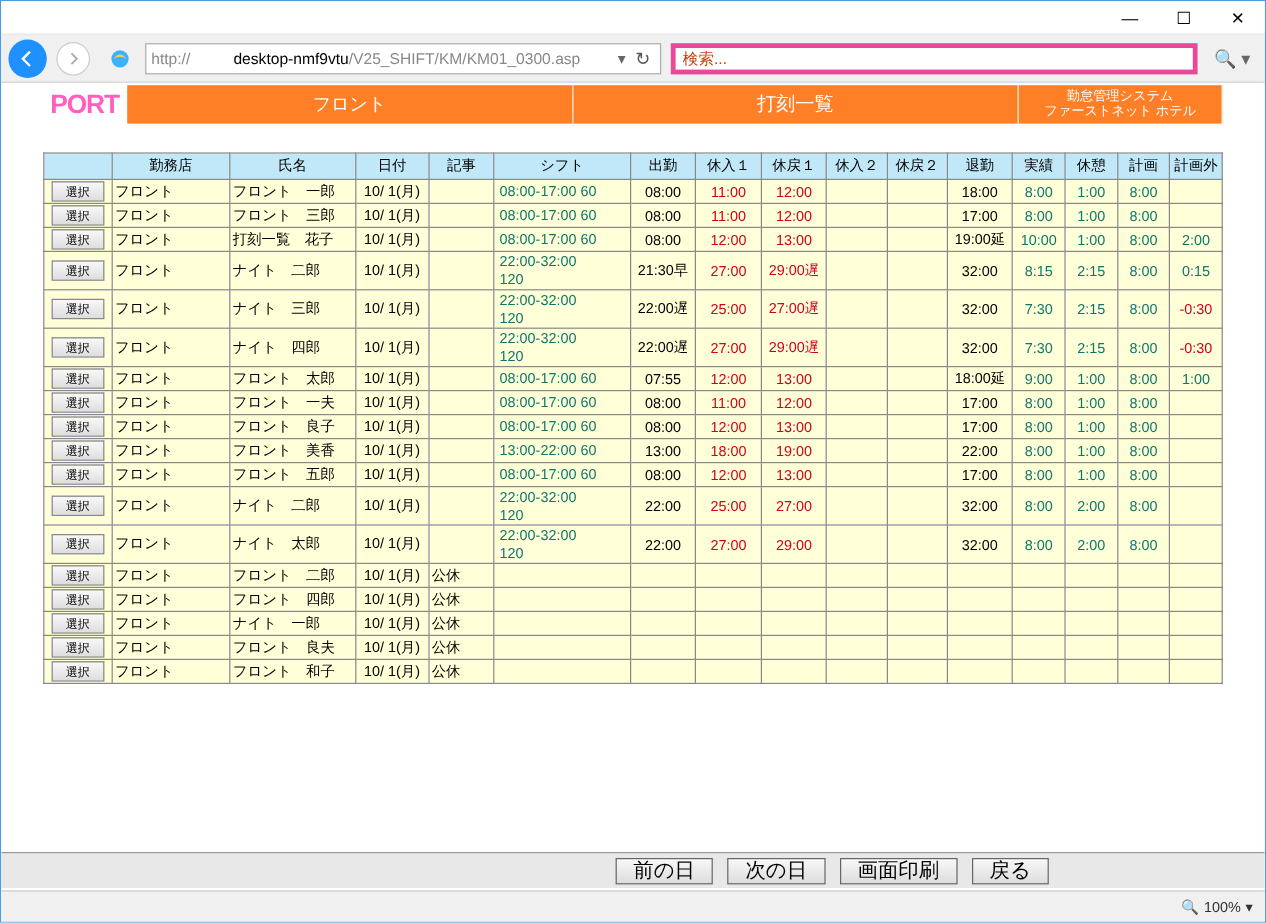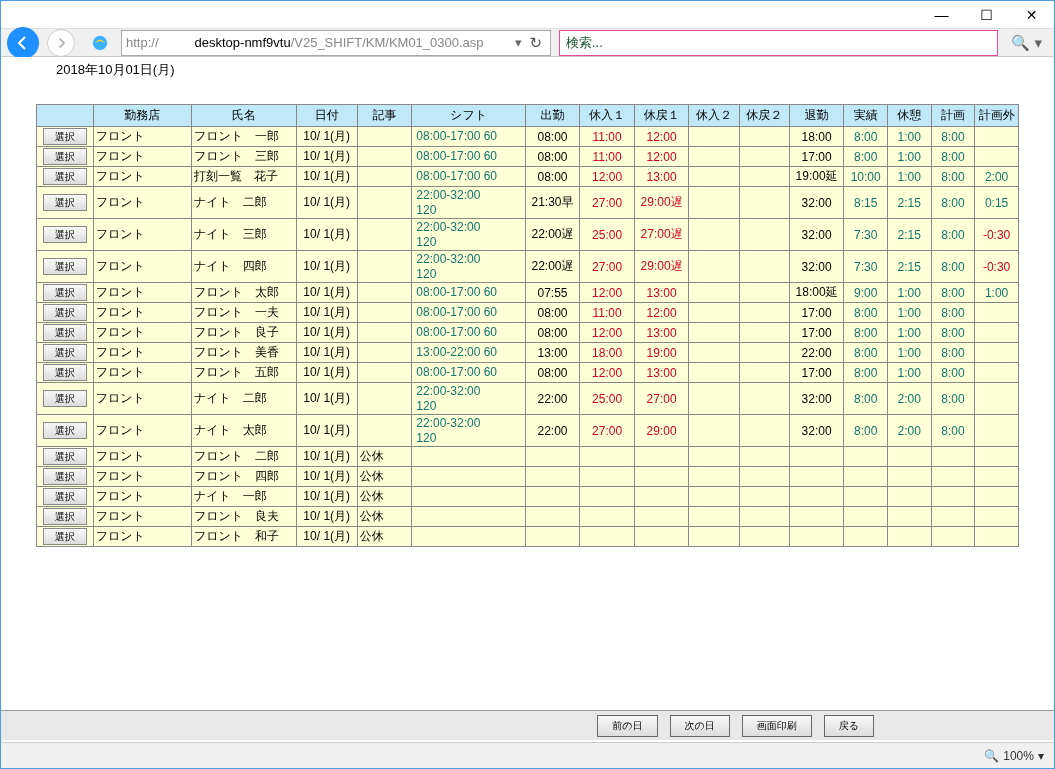--- a/index.html
+++ b/index.html
@@ -4,28 +4,28 @@
 <style>
   * { box-sizing: border-box; }
   body { margin: 0; font-family: "MS PGothic", "Meiryo", sans-serif; font-size: 12px; background: #fff; }
   
   
   .window { width: 1055px; height: 769px; border: 1px solid #4a9de0; display: flex; flex-direction: column; overflow: hidden; }
   .titlebar { height: 28px; background: #fff; display: flex; justify-content: flex-end; align-items: stretch; border-bottom: 1px solid #e0e0e0; }
   .win-btn { width: 45px; display: flex; align-items: center; justify-content: center; font-size: 14px; color: #000; }
   
   
-  .addressbar { height: 28px; background: #f0f0f0; display: flex; align-items: center; padding: 0 6px; gap: 8px; border-bottom: 1px solid #ccc; }
+  .addressbar { height: 40px; background: #f0f0f0; display: flex; align-items: center; padding: 0 6px; gap: 8px; border-bottom: 1px solid #ccc; }
   .nav-back { width: 32px; height: 32px; border-radius: 50%; background: #1e90ff; color: #fff; display: flex; align-items: center; justify-content: center; font-size: 18px; }
   .nav-fwd { width: 28px; height: 28px; border-radius: 50%; border: 1px solid #ccc; background: #fff; display: flex; align-items: center; justify-content: center; color: #aaa; }
   .ie-icon { width: 18px; height: 18px; margin: 0 4px 0 8px; }
   .url-box { flex: 0 0 430px; height: 26px; border: 1px solid #aaa; background: #fff; display: flex; align-items: center; padding: 0 4px; font-size: 13px; }
   .url-box .dropdown { margin-left: auto; color: #666; padding: 0 4px; }
   .url-box .refresh { color: #555; padding: 0 4px; font-size: 15px; }
-  .search-box { flex: 1; height: 26px; border: 1px solid #ec4899; background: #fff; padding: 0 6px; font-size: 13px; color: #14532d; display:flex; align-items:center; }
+  .search-box { flex: 1; height: 26px; border: 4px solid #ec4899; background: #fff; padding: 0 6px; font-size: 13px; color: #c2410c; display:flex; align-items:center; }
   .search-icon { padding: 0 6px; color: #666; font-size: 15px; }
   
   
   .content { flex: 1; position: relative; background: #fff; padding: 2px 35px 0 35px; overflow: hidden; }
   
   
   .banner { display: flex; height: 32px; }
   .banner .logo { width: 70px; background: #fff; color: #ff60c0; font-weight: bold; font-size: 22px; display:flex; align-items:center; justify-content:center; letter-spacing:-1px; }
   .banner .tab1 { flex: 1; background: #ff7f27; color: #fff; display:flex; align-items:center; justify-content:center; font-size:15px; }
   .banner .tab2 { flex: 1; background: #ff7f27; color: #fff; display:flex; align-items:center; justify-content:center; font-size:16px; }
@@ -41,21 +41,21 @@
   table.grid tr.tall td { height: 32px; }
   table.grid td.center { text-align: center; }
   table.grid td.btn-cell { text-align: center; background: #ffffd8; padding:1px; }
   .sel-btn { width: 44px; height: 17px; background: linear-gradient(#f8f8f8,#ddd); border: 1px solid #888; font-size: 10px; display:inline-flex; align-items:center; justify-content:center; cursor:pointer; }
   .c-blue { color: #0f766e; }
   .c-red { color: #d00020; }
   .shift-cell { padding-left: 4px !important; line-height: 1.2; }
   
   
   .bottom-bar { position: absolute; left: 0; right: 0; bottom: 28px; height: 30px; background: #e8e8e8; border-top: 1px solid #999; display:flex; align-items:center; justify-content:flex-end; padding-right: 180px; gap: 12px; }
-  .app-btn { height: 22px; padding: 0 14px; background: linear-gradient(#f8f8f8,#ddd); border: 1px solid #666; font-size: 10px; display:flex; align-items:center; cursor:pointer; }
+  .app-btn { height: 22px; padding: 0 14px; background: linear-gradient(#f8f8f8,#ddd); border: 1px solid #666; font-size: 17px; display:flex; align-items:center; cursor:pointer; }
   
   
   .statusbar { position: absolute; left:0; right:0; bottom:0; height: 26px; border-top: 1px solid #ccc; background:#f0f0f0; display:flex; align-items:center; justify-content:flex-end; padding-right:10px; gap:4px; font-size:12px; color:#333; }
   
   
   .url-grey { color:#888; }
   .url-black { color:#000;padding-left:36px; }
 
   
   .w-sel{width:52px}.w-store{width:90px}.w-name{width:96px}.w-date{width:56px}.w-note{width:50px}
@@ -95,22 +95,29 @@
       <span class="refresh">↻</span>
     </div>
     <div class="search-box">
         <span>検索...</span>
       </div>
     <span class="search-icon">🔍 ▾</span>
   </div>
 
   <div class="content">
 
-
-    <div class="date-line">2018年10月01日(月)</div>
+    <div class="banner">
+      <div class="logo">PORT</div>
+      <div class="tab1">フロント</div>
+      <div class="tab2">打刻一覧</div>
+      <div class="tab3">
+        <div><span>勤怠管理システム</span><br><span>ファーストネット ホテル</span></div>
+      </div>
+    </div>
+
 
     <table class="grid">
       <colgroup>
         <col class="w-sel">
           <col class="w-store">
           <col class="w-name">
           <col class="w-date">
           <col class="w-note">
         <col class="w-shift">
           <col class="w-t">

